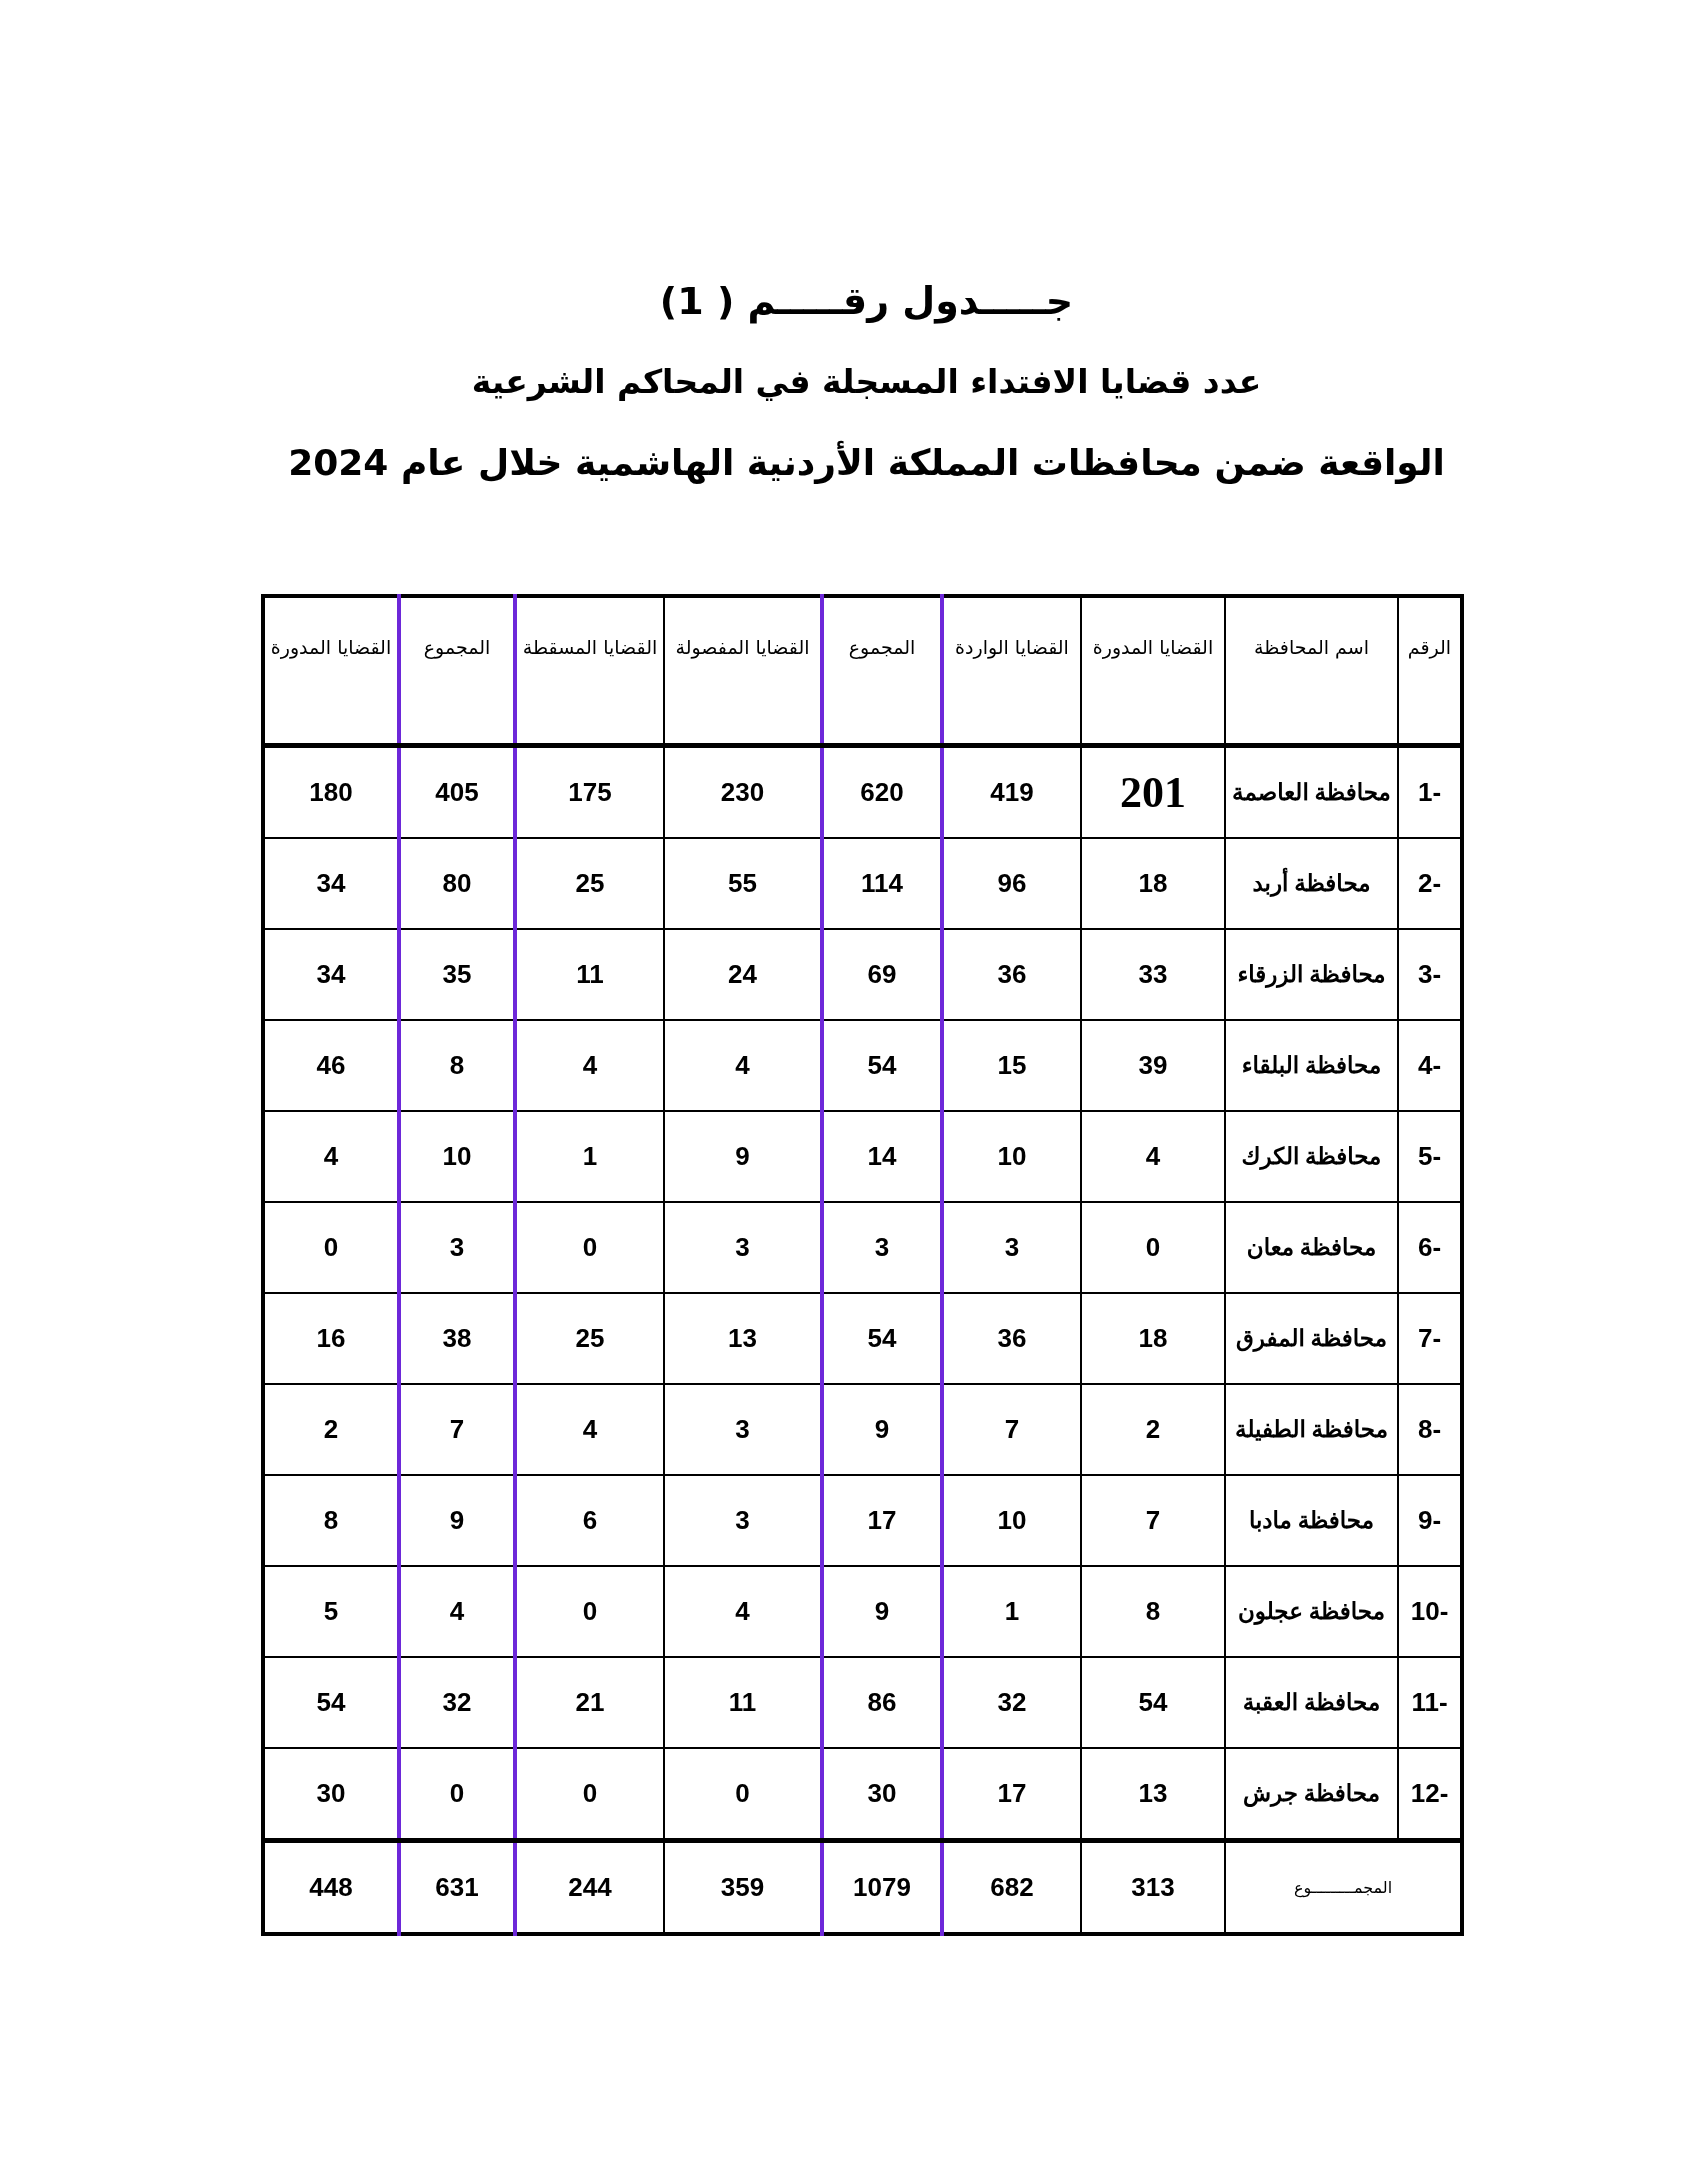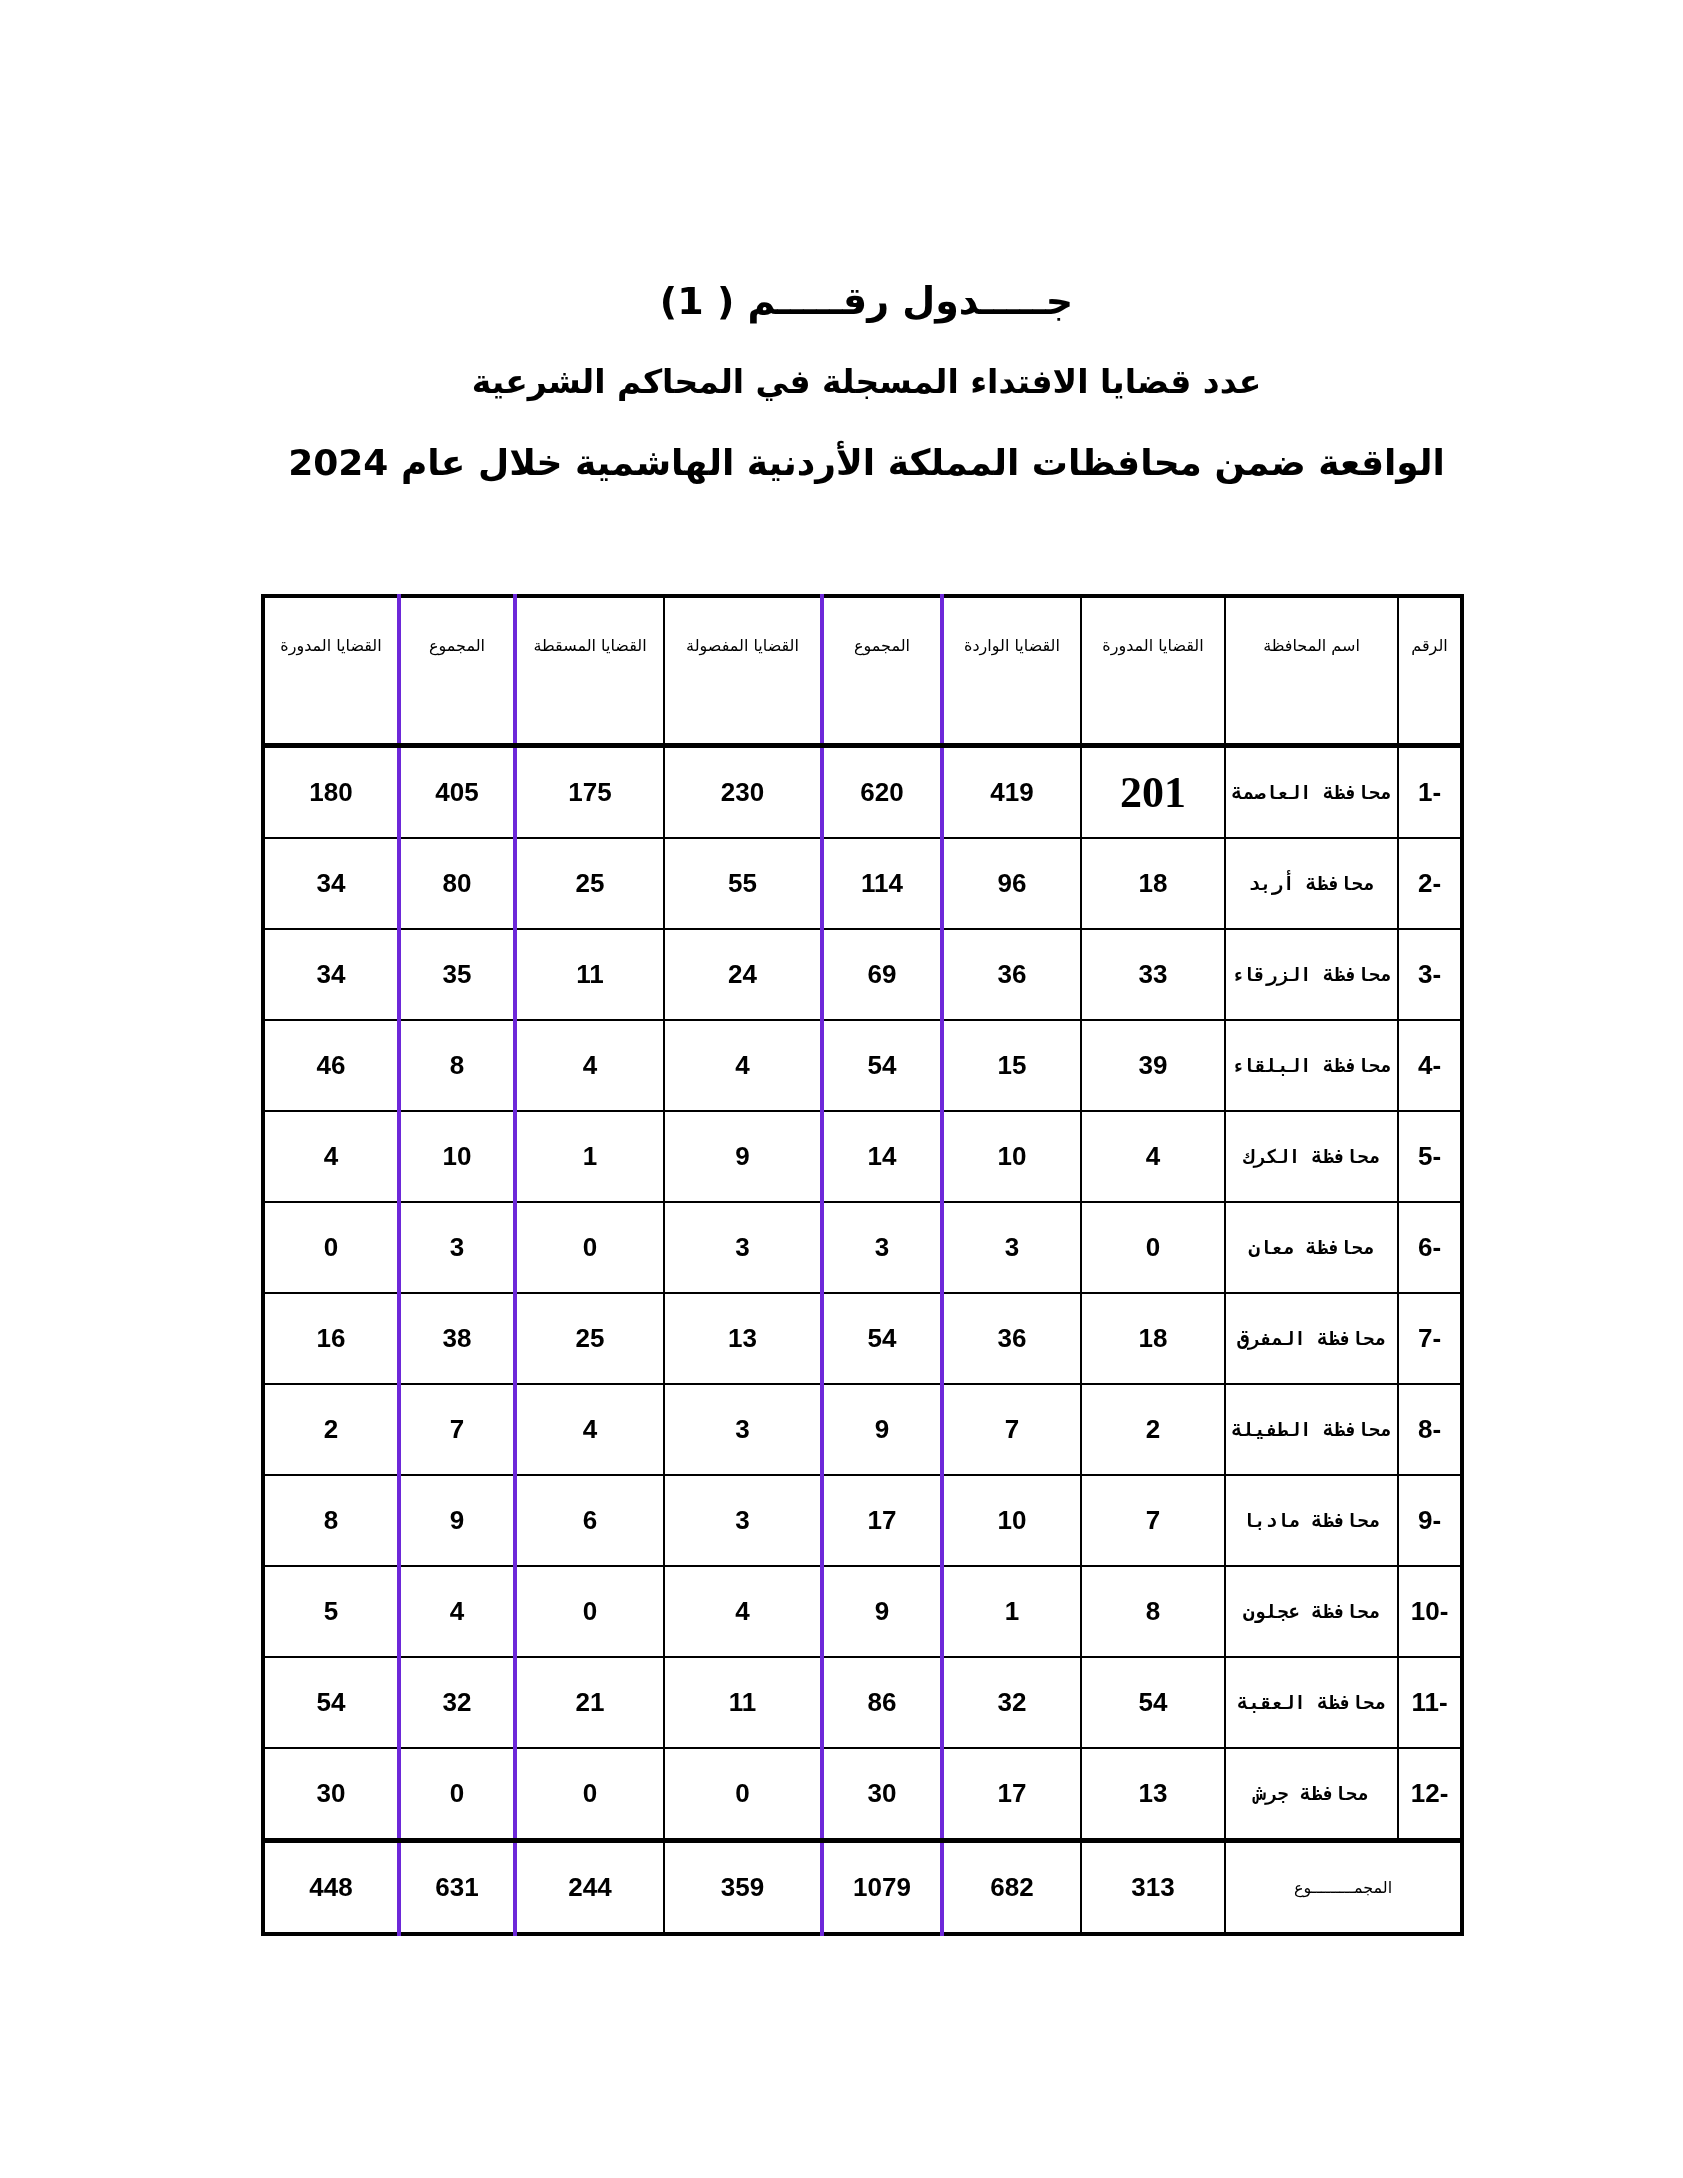--- a/index.html
+++ b/index.html
@@ -6,24 +6,24 @@
   body { width: 1683px; height: 2178px; position: relative; overflow: hidden;
          font-family: "DejaVu Sans", sans-serif; color: #000; }
   .title { position: absolute; left: 0; width: 1733px; text-align: center; direction: rtl;
            font-family: "DejaVu Sans", sans-serif; font-weight: bold; color: #000; white-space: nowrap; }
   #t1 { top: 279px; font-size: 38px; letter-spacing: 1px; }
   #t2 { top: 362px; font-size: 33px; }
   #t3 { top: 442px; font-size: 36px; }
   table { position: absolute; left: 261px; top: 594px; width: 1199px; border-collapse: collapse;
           direction: rtl; table-layout: fixed; border: 4px solid #000; }
   td, th { border: 2px solid #000; text-align: center; vertical-align: middle; padding: 0; }
-  th { height: 107px; font-family: "DejaVu Sans", sans-serif; font-weight: normal; font-size: 16px;
+  th { height: 107px; font-family: "DejaVu Sans", sans-serif; font-weight: normal; font-size: 19px;
        vertical-align: top; padding-top: 38px; border-bottom: 5px solid #000; }
   td { height: 89px; font-family: "Liberation Sans", sans-serif; font-weight: bold; font-size: 26px; }
-  td.name { font-family: Liberation Mono, monospace; font-size: 19px; font-weight: bold; }
+  td.name { font-family: Liberation Serif, serif; font-size: 23px; font-weight: bold; }
   td.serif { font-family: "Liberation Serif", serif; font-size: 44px; }
   .thick-l { border-left: 4px solid #6d28d9; }
   tr.total td { border-top: 5px solid #000; }
   td.total-label { font-family: "DejaVu Sans", sans-serif; font-weight: normal; font-size: 16px; }
 </style>
 </head>
 <body>
 
 <div id="t1" class="title">جـــــدول رقـــــم ( 1)</div>
 <div id="t2" class="title">عدد قضايا الافتداء  المسجلة في المحاكم الشرعية</div>

